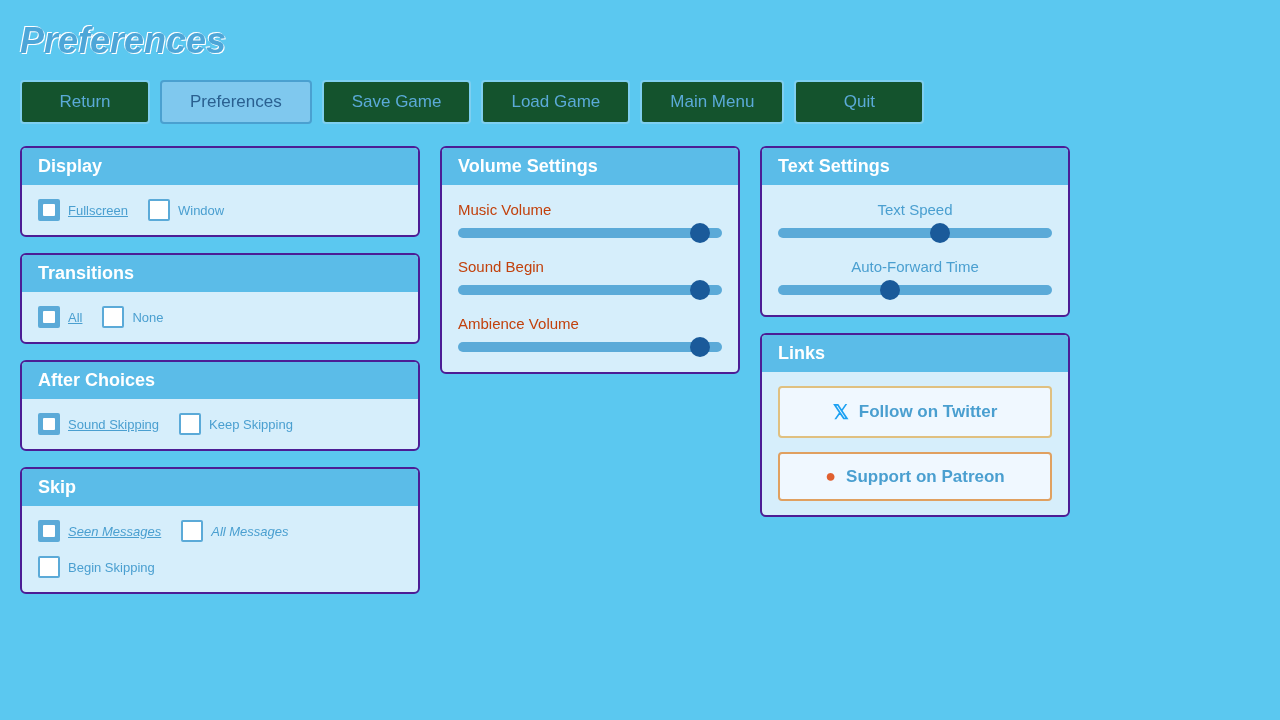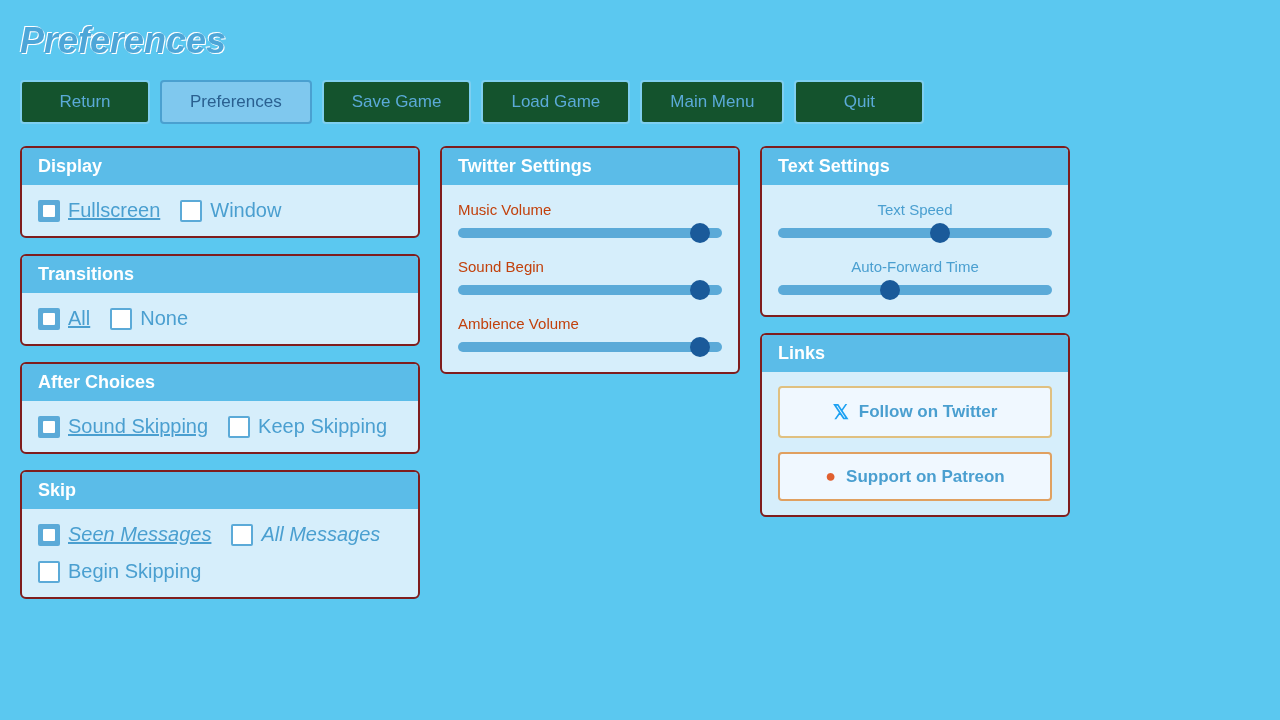--- a/index.html
+++ b/index.html
@@ -52,21 +52,21 @@
     }
 
     .left-col {
       display: flex;
       flex-direction: column;
       gap: 16px;
     }
 
     .panel {
       background: #d6eefb;
-      border: 2px solid #7f1d1d;
+      border: 2px solid #4c1d95;
       border-radius: 6px;
       overflow: hidden;
     }
 
     .panel-header {
       background: #5bbce8;
       color: white;
       font-size: 18px;
       font-weight: bold;
       padding: 8px 16px;
@@ -108,21 +108,21 @@
     .checkbox.checked::after {
       content: '';
       width: 12px;
       height: 12px;
       background: white;
       border-radius: 1px;
     }
 
     .option-label {
       color: #4a9fd0;
-      font-size: 20px;
+      font-size: 13px;
     }
 
     .option-label.underlined {
       text-decoration: underline;
     }
 
     
     .volume-panel .panel-body {
       padding: 16px;
     }
@@ -311,21 +311,21 @@
           <div class="checkbox"></div>
           <span class="option-label">Begin Skipping</span>
         </div>
       </div>
     </div>
 
   </div>
 
   <div class="middle-col">
     <div class="panel volume-panel">
-      <div class="panel-header">Twitter Settings</div>
+      <div class="panel-header">Volume Settings</div>
       <div class="panel-body">
 
         <div class="volume-row">
           <div class="volume-label">Music Volume</div>
           <input type="range" min="0" max="100" value="95" style="width: 100%;">
         </div>
 
         <div class="volume-row">
           <div class="volume-label">Sound Begin</div>
           <input type="range" min="0" max="100" value="95" style="width: 100%;">

